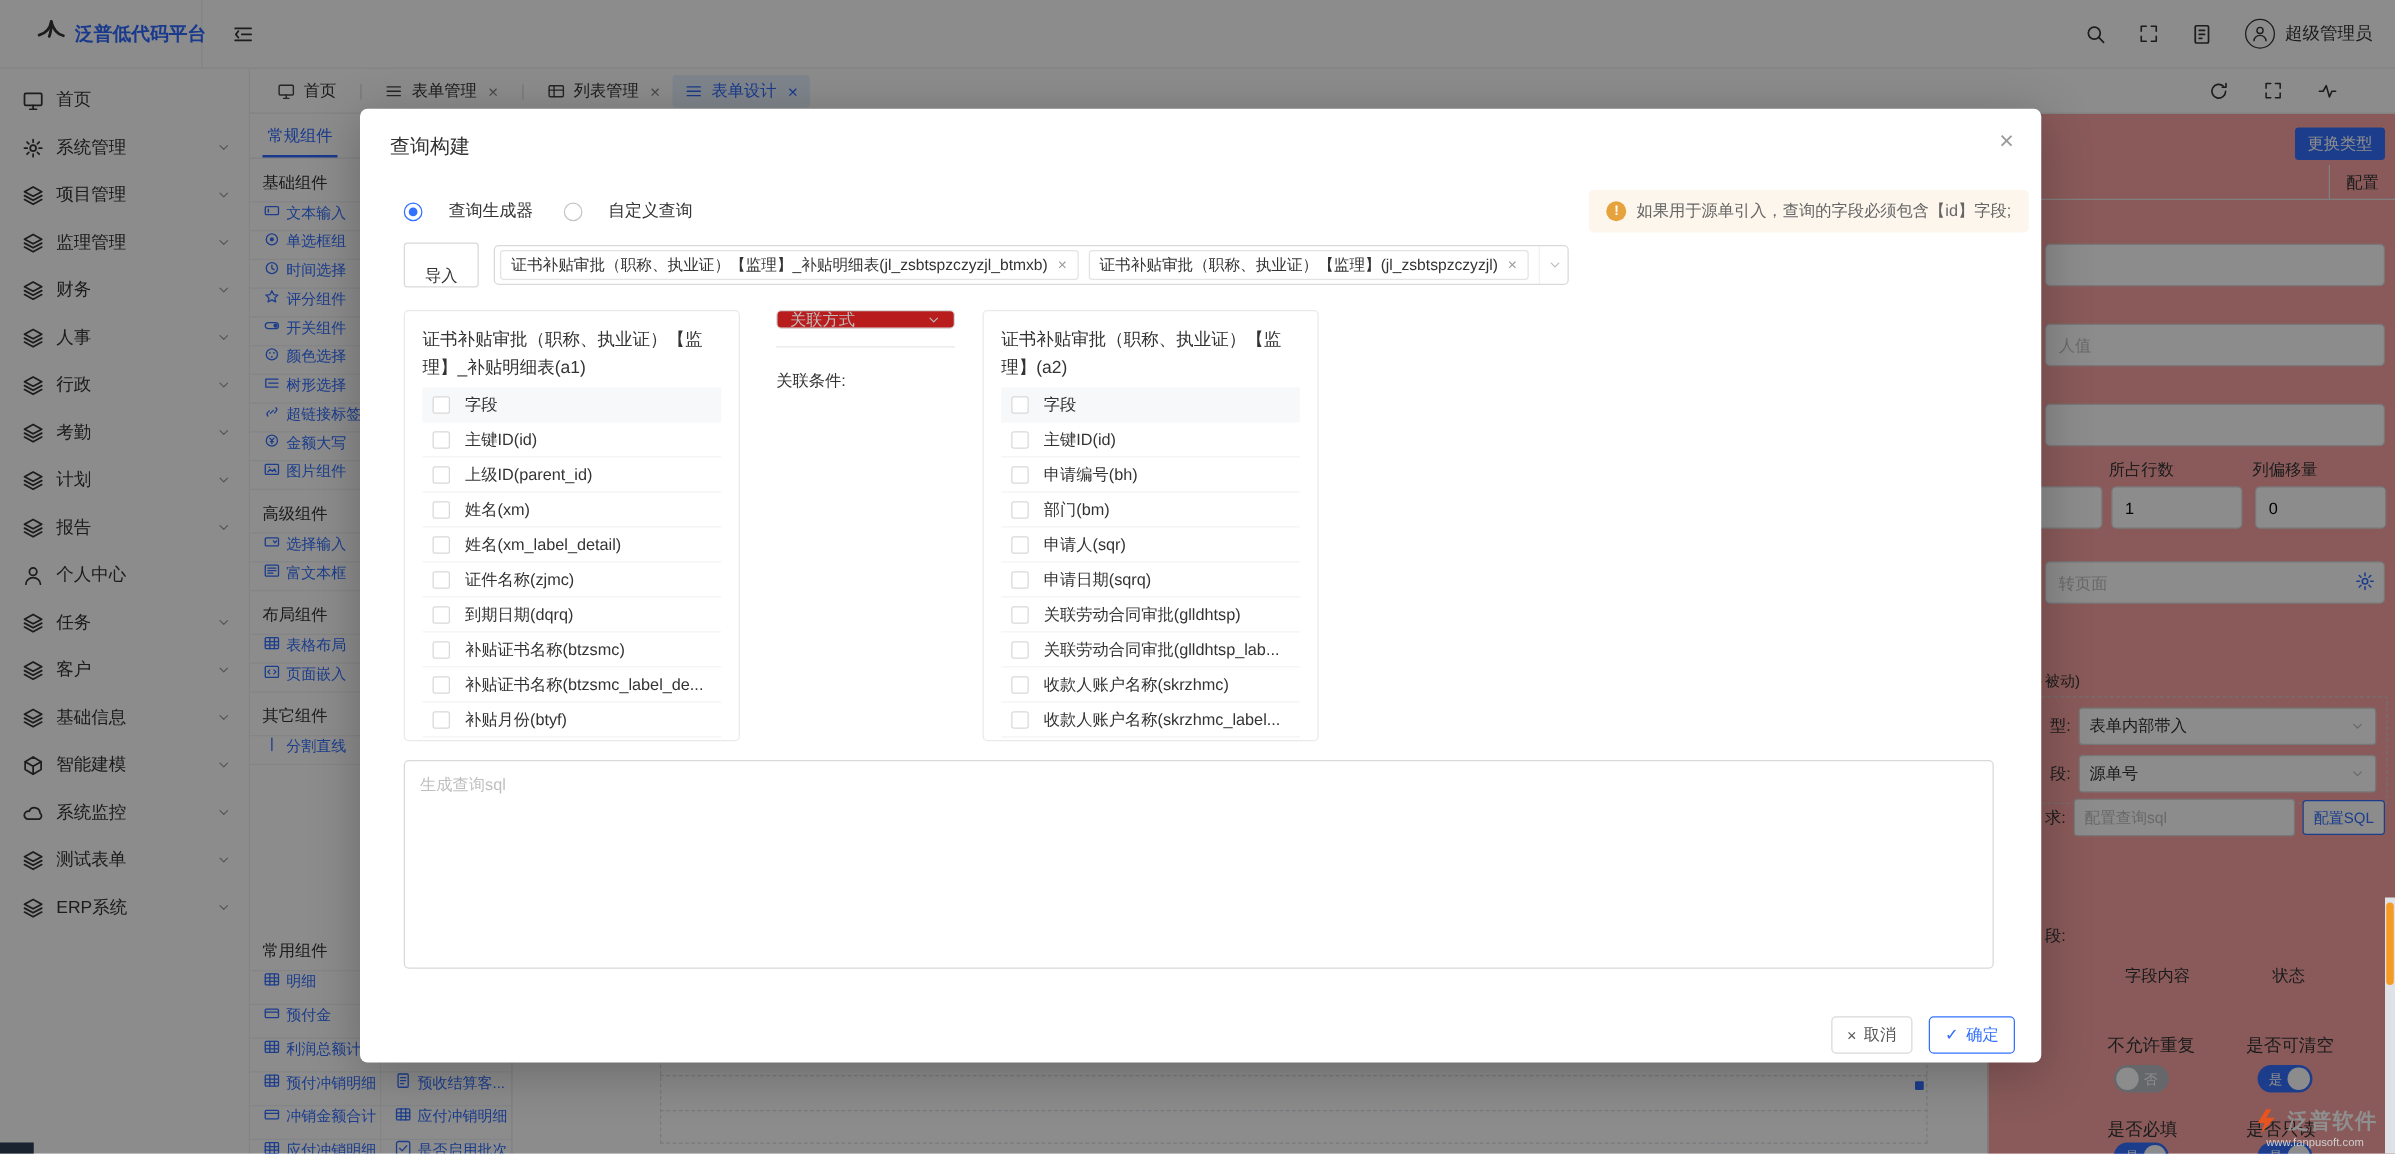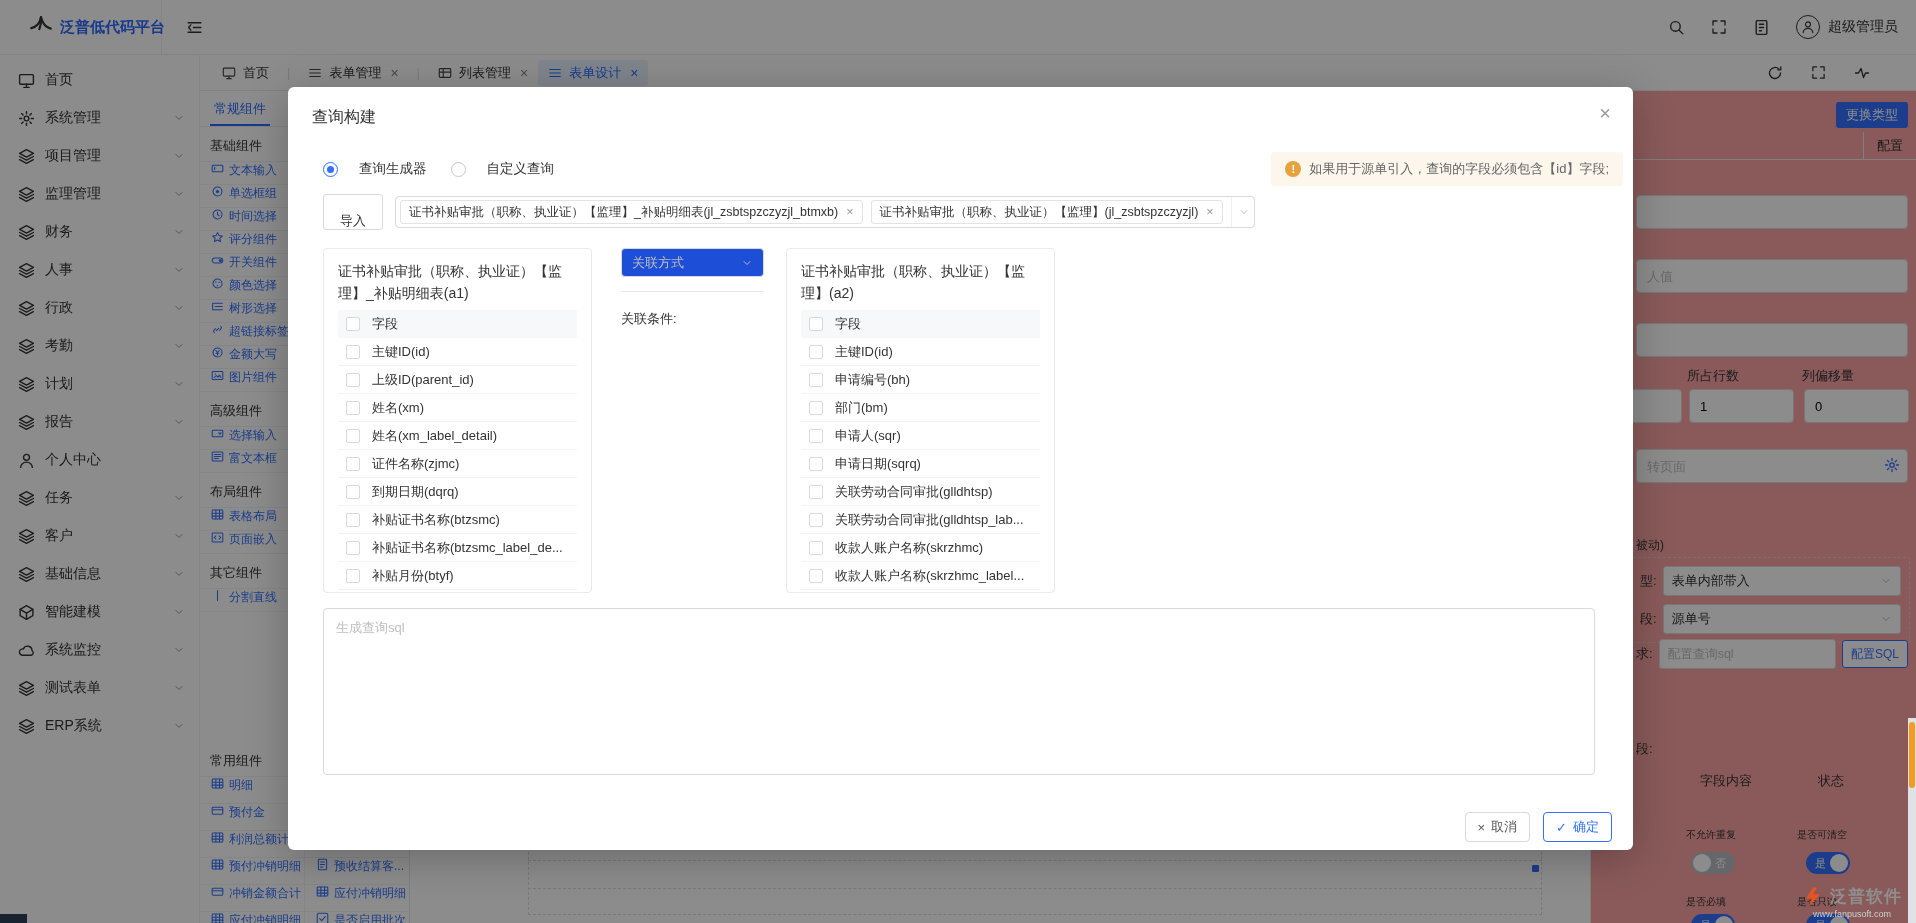--- a/index.html
+++ b/index.html
@@ -72,21 +72,21 @@
   .p-dash{position:absolute;top:466px;left:40px;right:6px;border:1px dashed #cfcfcf;border-radius:2px;padding:8px}
   .p-selrow{display:flex;align-items:center;gap:6px}
   .p-selrow+.p-selrow{margin-top:8px}
   .p-sel{flex:1;height:30px;border:1px solid #d9d9d9;border-radius:3px;background:#fff;display:flex;align-items:center;justify-content:space-between;padding:0 8px;cursor:pointer}
   .chev{color:#bbb;display:flex}
   .p-req{position:absolute;top:548px;left:45px;right:8px;display:flex;align-items:center;gap:6px}
   .p-req input{flex:1;height:30px;border:1px solid #d9d9d9;border-radius:3px;padding:0 8px;min-width:0;font-size:12.5px}
   .p-sqlbtn{height:28px;border:1px solid #3370ff;color:#3370ff;background:#fff;border-radius:3px;padding:0 8px;font-size:12px;white-space:nowrap;cursor:pointer}
   .p-f2{position:absolute;top:649px;left:45px}
   .p-h1{position:absolute;top:681px;left:109px}.p-h2{position:absolute;top:681px;left:227px}
-  .p-tl{position:absolute;font-size:10px}
+  .p-tl{position:absolute;font-size:14px}
   .p-tl1{top:737px;left:95px}.p-tl2{top:737px;left:206px}
   .p-tl3{top:804px;left:95px}.p-tl4{top:804px;left:206px}
   .toggle{position:absolute;width:44px;height:22px;border-radius:11px;color:#fff;font-size:11px;cursor:pointer}
   .toggle .knob{position:absolute;top:2px;width:18px;height:18px;background:#fff;border-radius:50%}
   .toggle.on{background:#3370ff}.toggle.on .knob{right:2px}.toggle.on .t-t{position:absolute;left:9px;top:4px}
   .toggle.off{background:#b8bcc4}.toggle.off .knob{left:2px}.toggle.off .t-t{position:absolute;right:9px;top:4px}
   .tg1{top:761px;left:100px}.tg2{top:761px;left:215px}
   .tg3{top:823px;left:100px}.tg4{top:823px;left:215px}
 
   .darkrect{position:absolute;left:0;bottom:0;width:27px;height:9px;background:#2e4157;z-index:6}
@@ -112,21 +112,21 @@
   .tag-x{color:#999;margin-left:8px;cursor:pointer}
   .tag-arrow{margin-left:auto;color:#bbb;display:flex;padding:0 6px;border-left:1px solid #f0f0f0;height:100%;align-items:center;cursor:pointer}
   .m-cols{margin-top:18px;display:flex;align-items:flex-start}
   .fpanel{width:269px;height:345px;border:1px solid #e9e9e9;border-radius:4px;padding:12px 14px 0;overflow:hidden;background:#fff}
   .fp-title{font-size:14px;color:#333;line-height:1.55}
   .flist{margin-top:6px}
   .fl-row{height:28px;display:flex;align-items:center;gap:12px;padding:0 8px;border-bottom:1px solid #f2f3f5;font-size:13px;color:#333;cursor:pointer}
   .fl-row.hd{background:#f7f8fa;border-bottom:none}
   .cb{width:14px;height:14px;border:1px solid #d9d9d9;border-radius:2px;background:#fff;flex:none;cursor:pointer}
   .m-mid{width:143px;margin-left:29px;flex:none}
-  .m-sel{height:29px;border:1px solid #d9d9d9;border-radius:4px;display:flex;align-items:center;justify-content:space-between;padding:0 10px;color:#bfbfbf;font-size:13px;background:#1d4ed8;cursor:pointer}
+  .m-sel{height:15px;border:1px solid #d9d9d9;border-radius:4px;display:flex;align-items:center;justify-content:space-between;padding:0 10px;color:#bfbfbf;font-size:13px;background:#b91c1c;cursor:pointer}
   .m-mid-div{border-top:1px solid #e8e8e8;margin-top:14px}
   .m-cond{margin-top:18px;font-size:13px;color:#333}
   .rpanel{margin-left:22px}
   .m-textarea{margin-top:15px;width:100%;height:167px;border:1px solid #d9d9d9;border-radius:4px;padding:10px 12px;font-size:13px;resize:none;color:#333}
   .m-foot{margin-top:33px;display:flex;justify-content:flex-end;gap:13px;padding-right:21px}
   .m-btn{height:30px;padding:0 12px;border-radius:4px;background:#fff;font-size:13px;display:flex;align-items:center;gap:6px;cursor:pointer}
   .m-btn.cancel{border:1px solid #d9d9d9;color:#555}
   .m-btn.ok{border:1px solid #3370ff;color:#3370ff}
 
   

